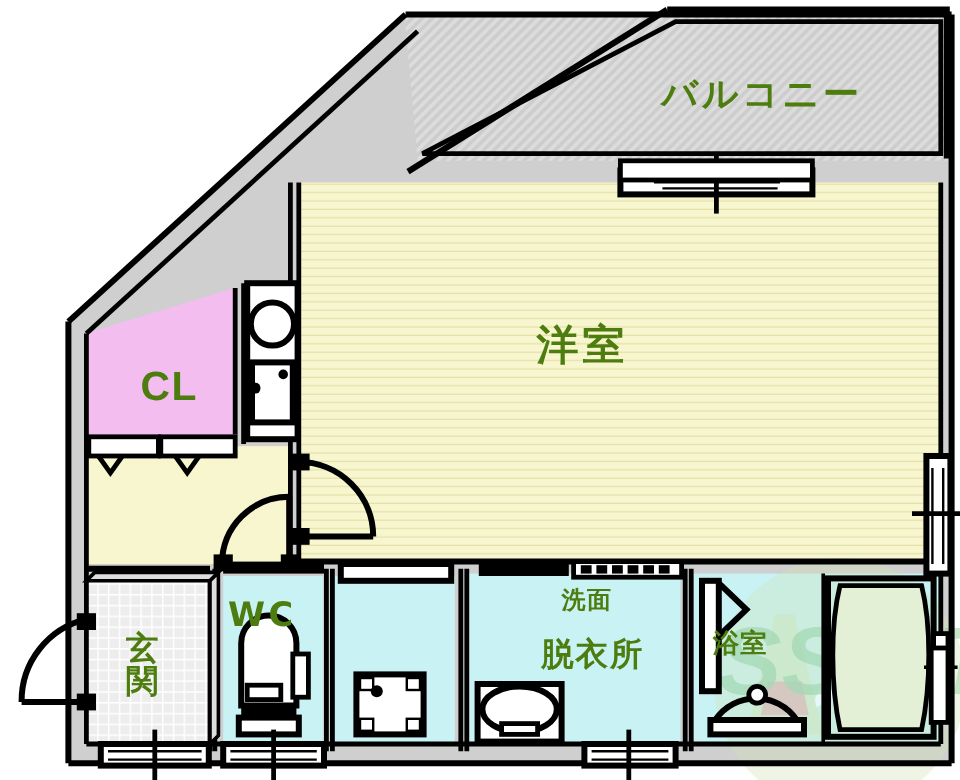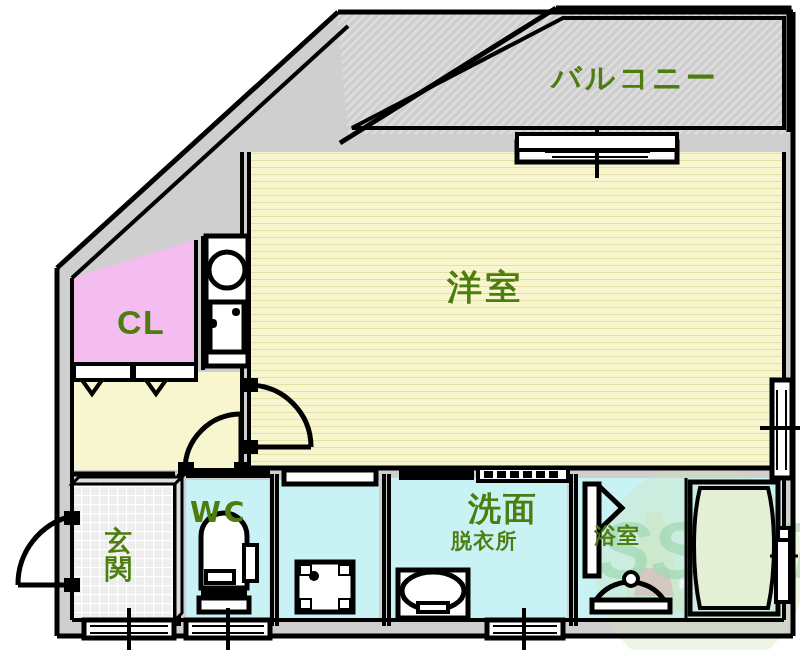--- a/index.html
+++ b/index.html
@@ -7,22 +7,22 @@
   #stage{position:relative;width:800px;height:650px;background:#ffffff;overflow:hidden;}
   #plan{position:absolute;left:0;top:0;width:800px;height:650px;}
   .lbl{position:absolute;color:#4d7c0f;font-weight:700;white-space:nowrap;
        letter-spacing:.06em;pointer-events:none;}
   .lbl.jp{font-family:"DejaVu Sans","Liberation Sans",sans-serif;}
   #lbl-balcony{left:551px;top:58px;font-size:30px;letter-spacing:.10em;}
   #lbl-room{left:447px;top:264px;font-size:35px;letter-spacing:.10em;}
   #lbl-room-area{left:428px;top:319px;font-size:33px;letter-spacing:.02em;}
   #lbl-cl{left:117px;top:303px;font-size:34px;letter-spacing:.04em;}
   #lbl-wc{left:190px;top:496px;font-size:28px;letter-spacing:.10em;}
-  #lbl-sanitary1{left:468px;top:487px;font-size:33px;letter-spacing:.06em;text-align:right;}
-  #lbl-sanitary2{left:451px;top:527px;font-size:21px;letter-spacing:.06em;}
+  #lbl-sanitary1{left:468px;top:487px;font-size:20px;letter-spacing:.06em;text-align:right;}
+  #lbl-sanitary2{left:451px;top:527px;font-size:27px;letter-spacing:.06em;}
   #lbl-bath{left:594px;top:521px;font-size:22px;letter-spacing:.04em;}
 </style>
 </head>
 <body>
 
 <div id="stage">
 
   <svg id="plan" viewBox="0 0 800 650">
     <defs>
 

